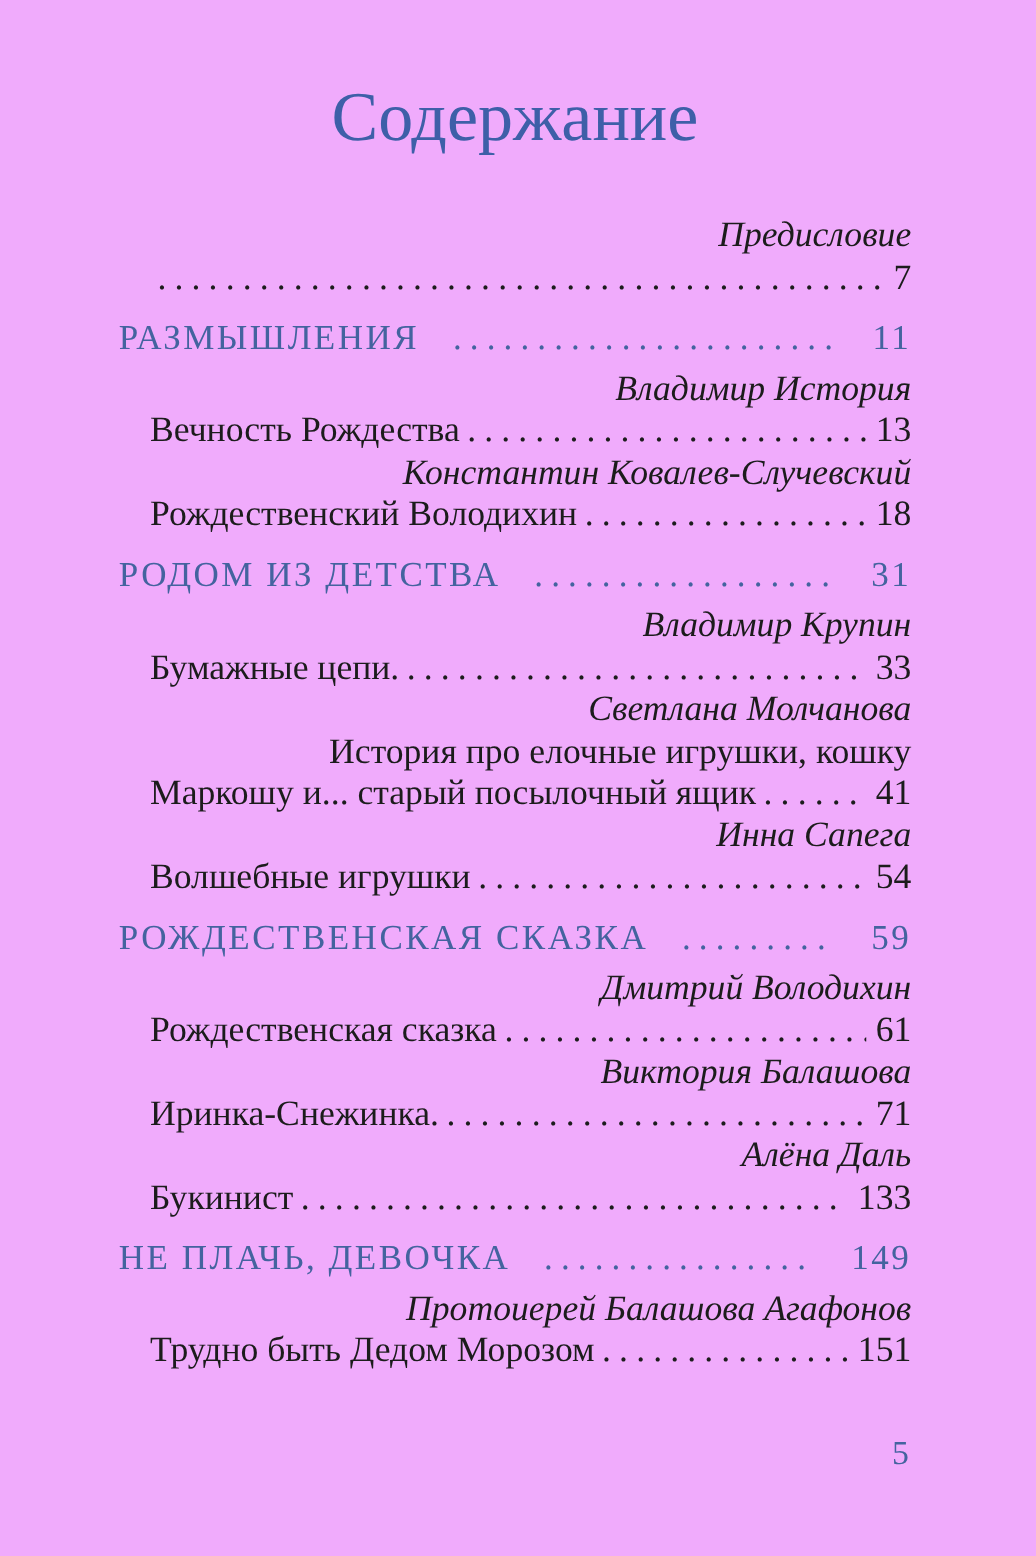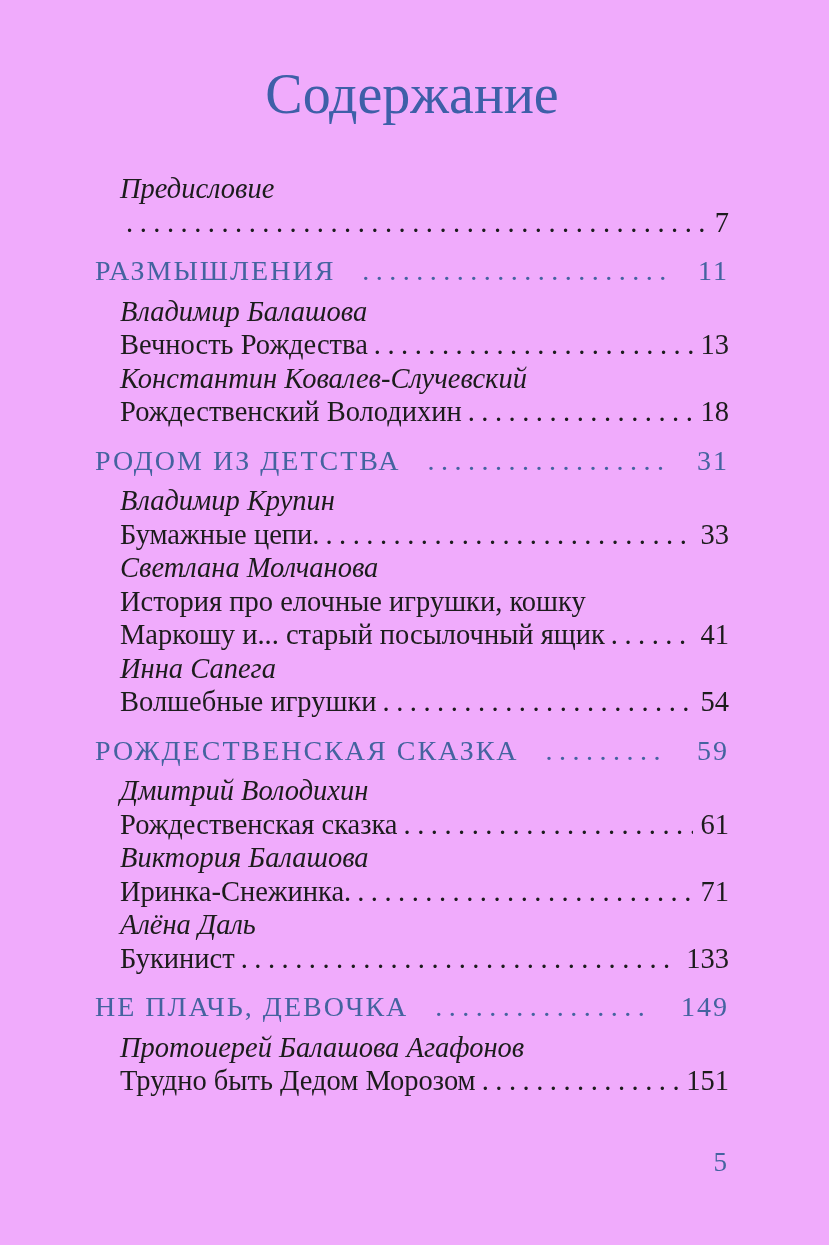--- a/index.html
+++ b/index.html
@@ -27,21 +27,21 @@
     color:var(--blue-title);
   }
   .toc{margin-top:46px;}
   .row{
     display:flex;
     align-items:baseline;
     font-size:28.5px;
     line-height:33.5px;
   }
   .row .text{flex:0 1 auto;white-space:nowrap;}
-  .row--author,.row--item,.row--wrap{padding-left:25px;}
+  .row--author,.row--item,.row--wrap{padding-left:25px;justify-content:flex-end;}
   .row--author .text{font-style:italic;}
   .row--section{
     color:var(--blue-section);
     letter-spacing:2px;
     font-size:28px;
     margin:15px 0 7px 0;
     gap:21px;
   }
   .leader{
     flex:1 1 auto;
@@ -76,21 +76,21 @@
       <div class="row row--item">
     <span class="leader"></span>
     <span class="pn">7</span>
   </div>
       <div class="row row--section">
     <span class="text">РАЗМЫШЛЕНИЯ</span>
     <span class="leader"></span>
     <span class="pn">11</span>
   </div>
       <div class="row row--author">
-    <span class="text">Владимир Балашова</span>
+    <span class="text">Владимир История</span>
 
   </div>
       <div class="row row--item">
     <span class="text">Вечность Рождества</span>
     <span class="leader"></span>
     <span class="pn">13</span>
   </div>
       <div class="row row--author">
     <span class="text">Константин Ковалев-Случевский</span>
 

